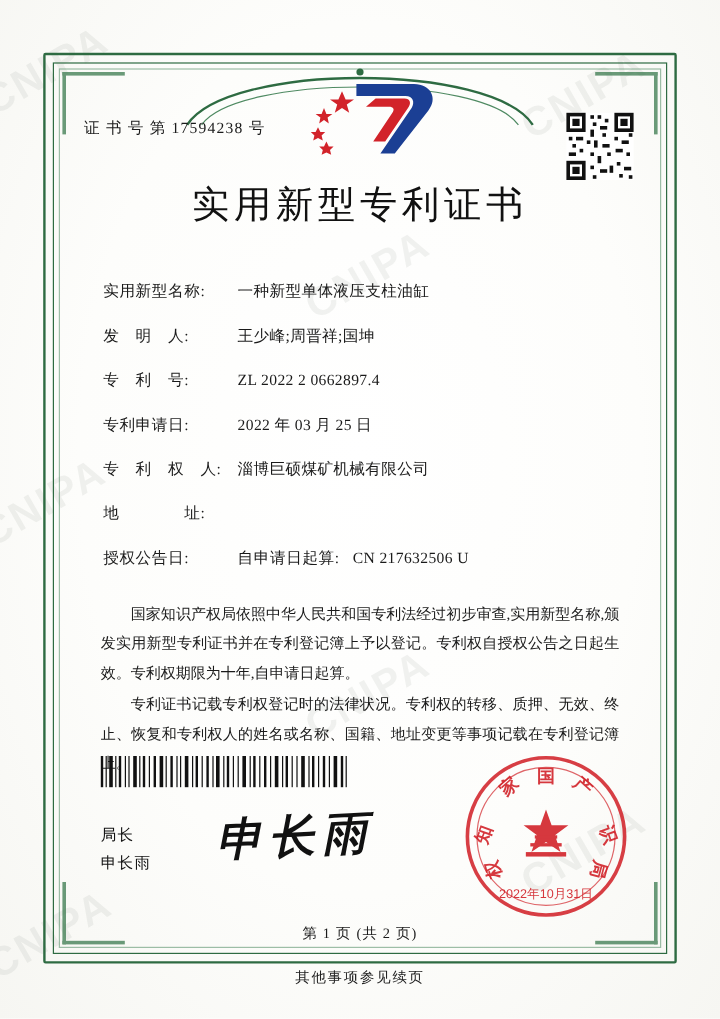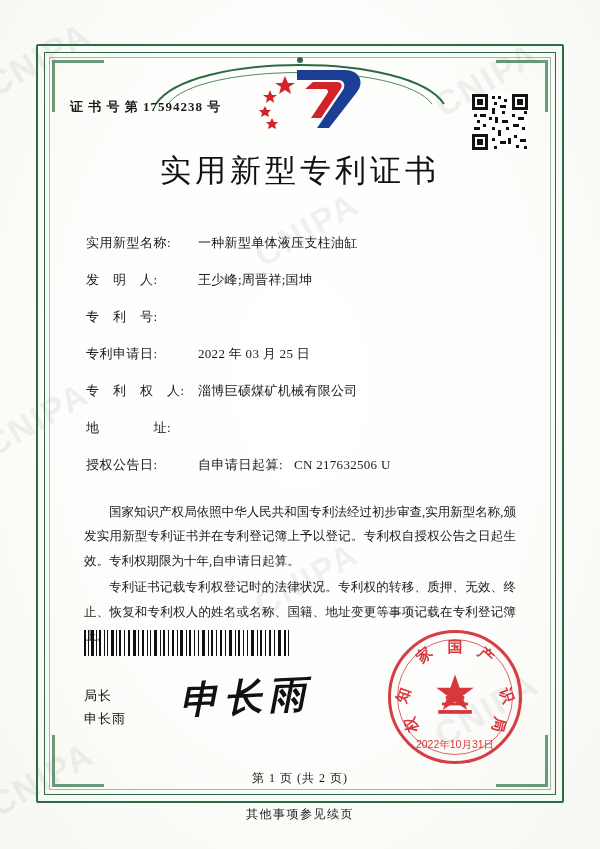--- a/index.html
+++ b/index.html
@@ -93,21 +93,20 @@
   .content {
     position: absolute;
     left: 70px; right: 70px; top: 90px;
   }
 
   .cert-no {
     font-size: 13px;
     color: #1b1b1b;
     letter-spacing: 1px;
     margin-top: 8px;
-    font-weight: bold;
   }
 
   
   .qr {
     position: absolute;
     right: 72px;
     top: 94px;
     width: 56px; height: 56px;
     background-color: #fff;
   }
@@ -366,20 +365,21 @@
       <div class="field-row">
         <div class="field-label">实用新型名称:</div>
         <div class="field-value">一种新型单体液压支柱油缸</div>
       </div>
       <div class="field-row">
         <div class="field-label">发　明　人:</div>
         <div class="field-value">王少峰;周晋祥;国坤</div>
       </div>
       <div class="field-row">
         <div class="field-label">专　利　号:</div>
+        <div class="field-value">ZL 2022 2 0662897.4</div>
       </div>
       <div class="field-row">
         <div class="field-label">专利申请日:</div>
         <div class="field-value">2022 年 03 月 25 日</div>
       </div>
       <div class="field-row">
         <div class="field-label">专　利　权　人:</div>
         <div class="field-value">淄博巨硕煤矿机械有限公司</div>
       </div>
       <div class="field-row">

